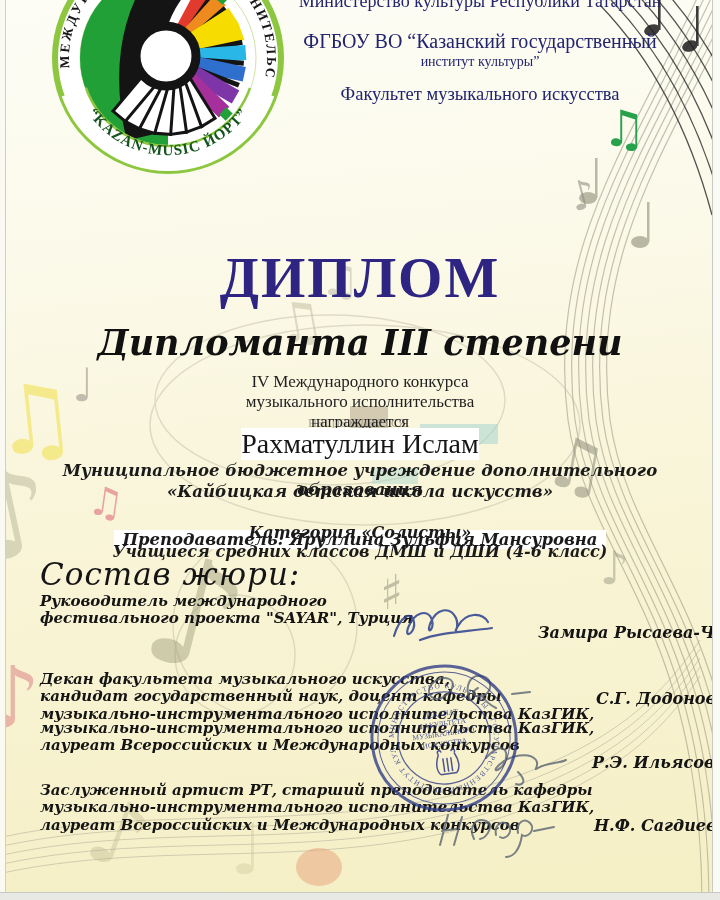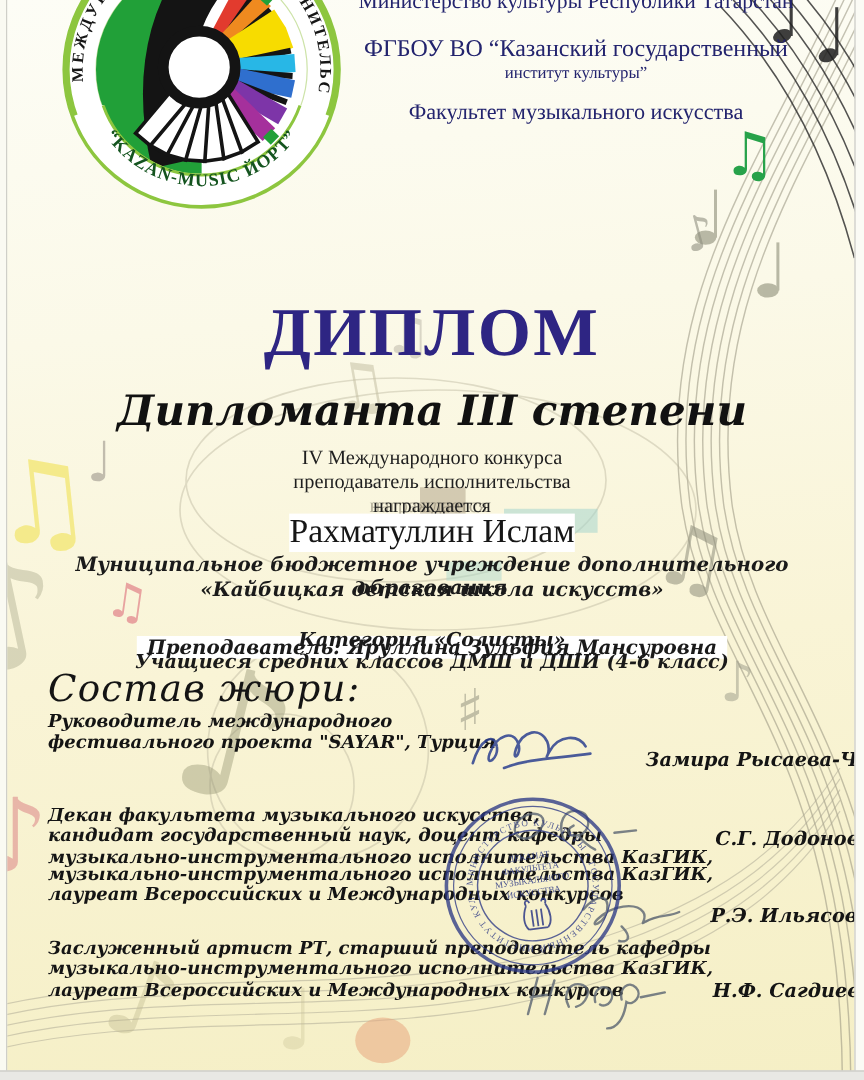--- a/index.html
+++ b/index.html
@@ -153,21 +153,21 @@
 
   <div class="abs hdr txt" style="left:250px;top:-9px;width:460px;text-align:center;font-size:18px;">Министерство культуры Республики Татарстан</div>
   <div class="abs hdr txt" style="left:250px;top:30px;width:460px;text-align:center;font-size:20px;">ФГБОУ ВО “Казанский государственный</div>
   <div class="abs hdr txt" style="left:250px;top:54px;width:460px;text-align:center;font-size:14px;">институт культуры”</div>
   <div class="abs hdr txt" style="left:250px;top:84px;width:460px;text-align:center;font-size:18.5px;">Факультет музыкального искусства</div>
 
   <div class="abs center txt" style="top:245px;font-size:57px;font-weight:bold;color:#2e2583;letter-spacing:2px;">ДИПЛОМ</div>
   <div class="abs center txt script" style="top:322px;font-size:35px;font-weight:bold;color:#111;">Дипломанта III степени</div>
 
   <div class="abs center txt" style="top:372px;font-size:17px;color:#1f1f1f;">IV Международного конкурса</div>
-  <div class="abs center txt" style="top:392px;font-size:17px;color:#1f1f1f;">преподаватель исполнительства</div>
+  <div class="abs center txt" style="top:392px;font-size:17px;color:#1f1f1f;">музыкального исполнительства</div>
   <div class="abs center txt" style="top:412px;font-size:17px;color:#1f1f1f;text-shadow:-3px 0 rgba(90,85,70,.45);">награждается</div>
 
   <div class="abs center txt" style="top:428px;">
     <span style="display:inline-block;background:#ffffff;padding:0 0;font-size:28px;color:#161616;">Рахматуллин Ислам</span>
   </div>
 
   <div class="abs center txt script" style="top:461px;font-size:16.5px;color:#1a1a1a;font-weight:bold;">Муниципальное бюджетное учреждение дополнительного образования</div>
   <div class="abs center txt script" style="top:482px;font-size:16.5px;color:#1a1a1a;font-weight:bold;">«Кайбицкая детская школа искусств»</div>
   <div class="abs center txt" style="top:530px;">
     <span class="script" style="display:inline-block;background:#ffffff;padding:0 8px;font-size:16.5px;color:#1a1a1a;font-weight:bold;">Преподаватель: Яруллина Зульфия Мансуровна</span>

